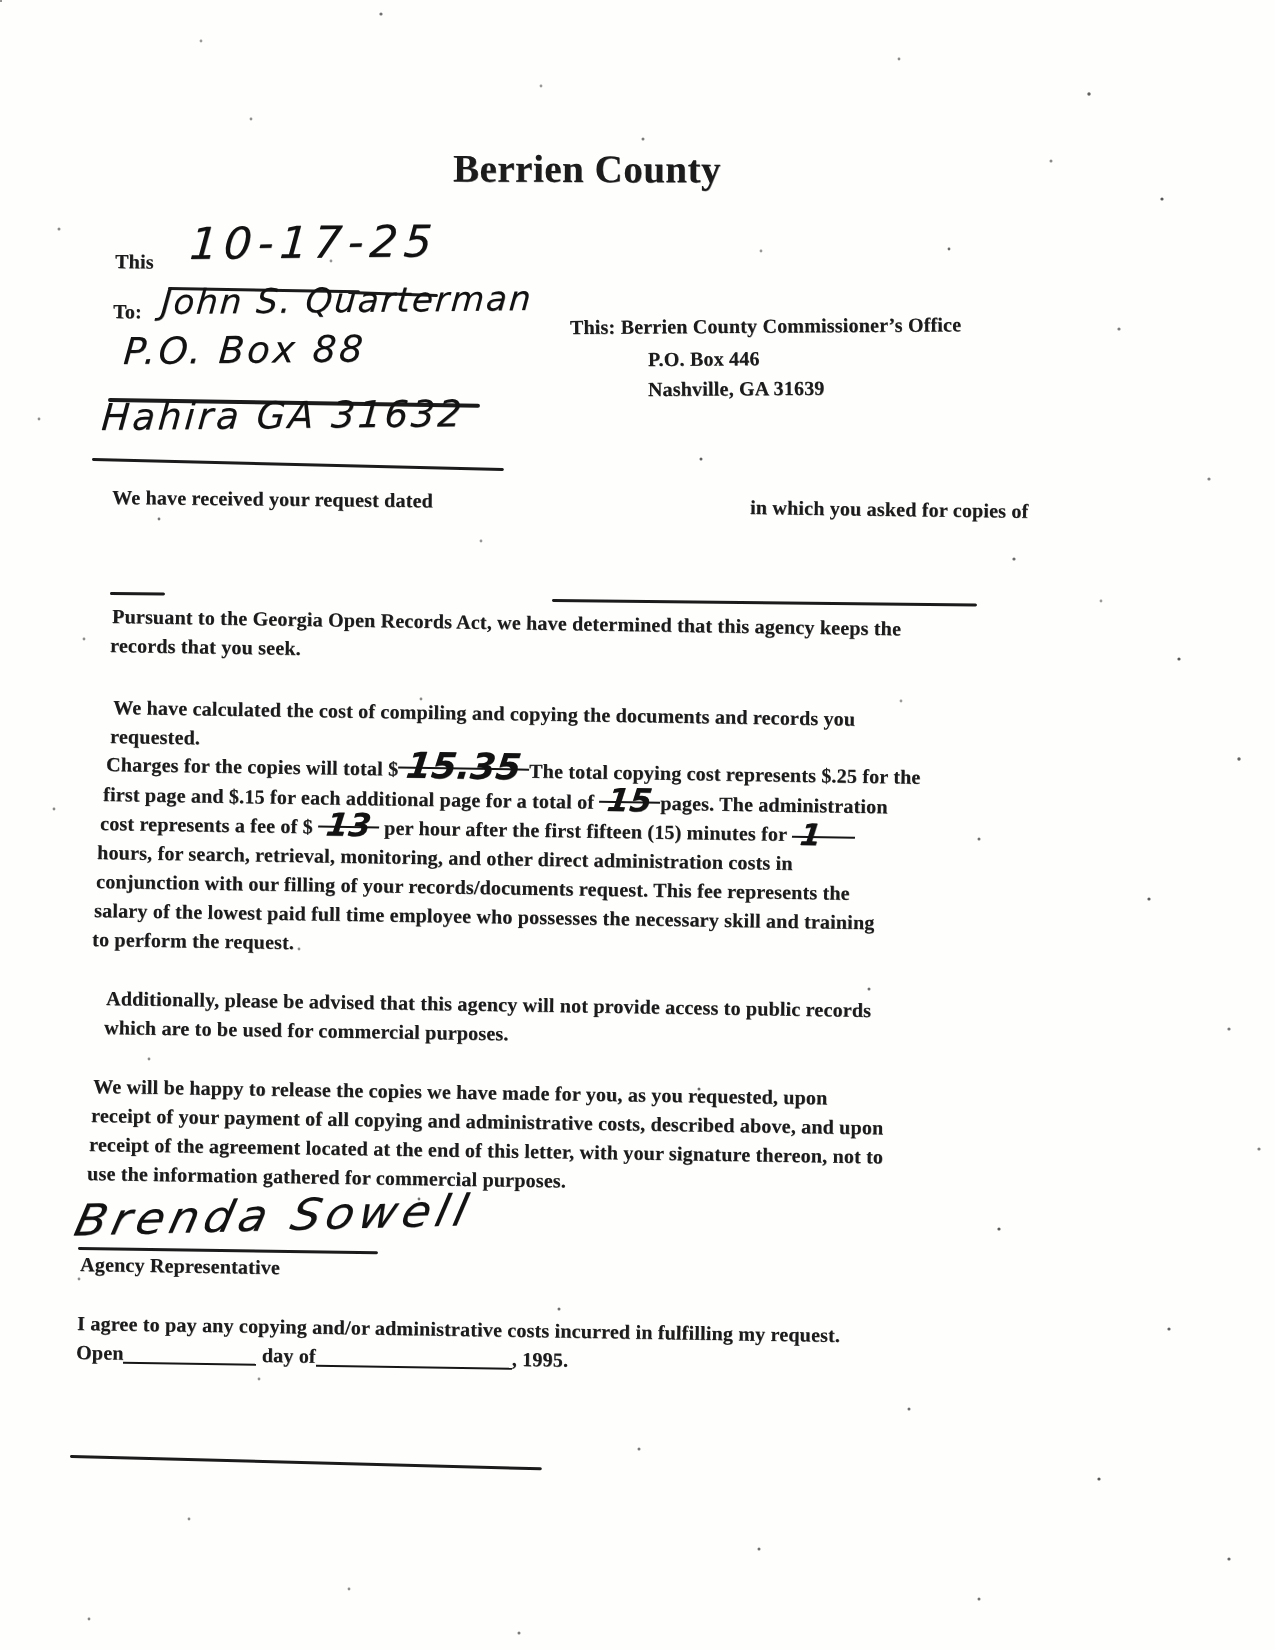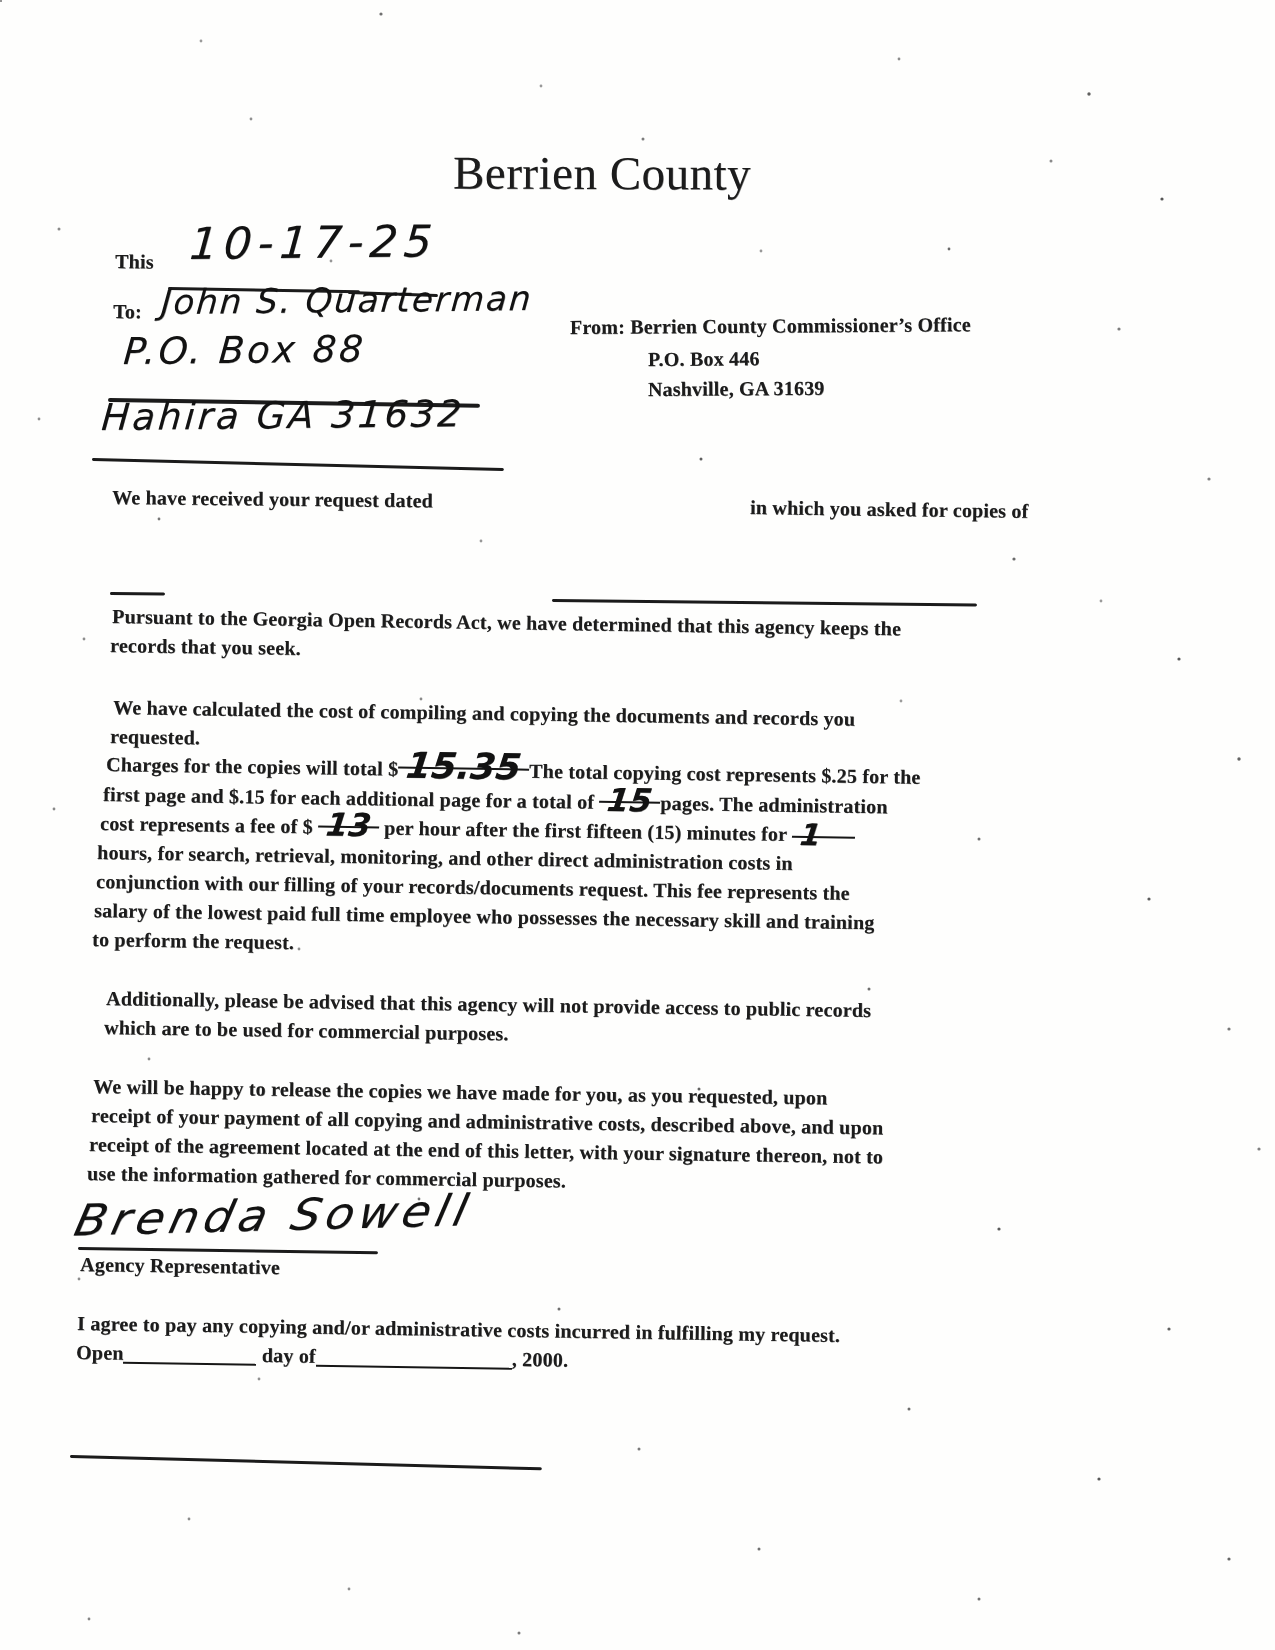--- a/index.html
+++ b/index.html
@@ -9,21 +9,21 @@
     font-family:"Liberation Serif", serif;color:#1c1c1c;
   }
   .abs{position:absolute;white-space:nowrap;}
   
   .t{
     font-size:20px;font-weight:bold;letter-spacing:0.2px;
     text-shadow:0.4px 0.4px 0.3px rgba(40,40,40,0.55);
     transform:rotate(0.8deg);transform-origin:left bottom;
   }
   .title{
-    font-size:47px;font-weight:normal;letter-spacing:0.5px;
+    font-size:39px;font-weight:bold;letter-spacing:0.5px;
     text-shadow:0.5px 0.5px 0.4px rgba(30,30,30,0.5);
     transform:rotate(0.2deg);
   }
   
   .hw{
     font-family:"DejaVu Sans", sans-serif;font-style:italic;color:#121212;
     transform:skewX(-5deg) rotate(-0.6deg);transform-origin:left bottom;
     text-shadow:0.4px 0.4px 0.4px rgba(20,20,20,0.4);
   }
   .hw-inline{
@@ -65,21 +65,21 @@
 
   <div class="abs t" style="left:115px;top:250px">This</div>
   <div class="abs hw" style="left:188px;top:218px;font-size:44px;letter-spacing:6px">10-17-25</div>
   <div class="rule" style="left:168px;top:287px;width:192px;transform:rotate(1deg)"></div>
   <div class="rule" style="left:348px;top:291px;width:90px;transform:rotate(2deg)"></div>
 
   <div class="abs t" style="left:113px;top:300px">To:</div>
   <div class="abs hw" style="left:160px;top:282px;font-size:34px;letter-spacing:2px">John S. Quarterman</div>
 
   <div class="abs t" style="left:570px;top:316px;transform:rotate(-0.4deg)">
-    <span>From:</span>&nbsp;<span>Berrien County Commissioner’s Office</span>
+    <span>This:</span>&nbsp;<span>Berrien County Commissioner’s Office</span>
   </div>
   <div class="abs t" style="left:648px;top:348px;transform:rotate(-0.4deg)">P.O. Box 446</div>
   <div class="abs t" style="left:648px;top:378px;transform:rotate(-0.4deg)">Nashville, GA 31639</div>
 
   <div class="abs hw" style="left:122px;top:330px;font-size:37px;letter-spacing:3px">P.O. Box 88</div>
   <div class="rule" style="left:108px;top:398px;width:372px;height:4px;transform:rotate(0.9deg)"></div>
   <div class="abs hw" style="left:100px;top:396px;font-size:37px;letter-spacing:3px">Hahira GA 31632</div>
   <div class="rule" style="left:92px;top:458px;width:412px;transform:rotate(1.4deg)"></div>
 
   <div class="abs t" style="left:112px;top:486px;transform:rotate(0.6deg)">We have received your request dated</div>
@@ -115,17 +115,17 @@
   <div class="abs t" style="left:91px;top:1104px;transform:rotate(0.9deg)">receipt of your payment of all copying and administrative costs, described above, and upon</div>
   <div class="abs t" style="left:89px;top:1133px;transform:rotate(0.9deg)">receipt of the agreement located at the end of this letter, with your signature thereon, not to</div>
   <div class="abs t" style="left:87px;top:1162px;transform:rotate(0.9deg)">use the information gathered for commercial purposes.</div>
 
   <div class="abs hw" style="left:70px;top:1192px;font-size:46px;letter-spacing:5px;transform:skewX(-14deg) rotate(-1.5deg) scaleY(0.95)">Brenda Sowell</div>
   <div class="rule" style="left:78px;top:1247px;width:300px;transform:rotate(0.8deg)"></div>
   <div class="abs t" style="left:80px;top:1253px;transform:rotate(0.9deg)">Agency Representative</div>
 
   <div class="abs t" style="left:77px;top:1312px;transform:rotate(0.9deg)">I agree to pay any copying and/or administrative costs incurred in fulfilling my request.</div>
   <div class="abs t" style="left:76px;top:1341px;transform:rotate(0.9deg)">
-    <span>Open</span><span class="blank" style="width:133px"></span>&nbsp;<span>day of</span><span class="blank" style="width:196px"></span><span>, 2000.</span>
+    <span>Open</span><span class="blank" style="width:133px"></span>&nbsp;<span>day of</span><span class="blank" style="width:196px"></span><span>, 1995.</span>
   </div>
 
   <div class="rule" style="left:70px;top:1455px;width:472px;transform:rotate(1.5deg)"></div>
 </div>
 
 </body></html>

